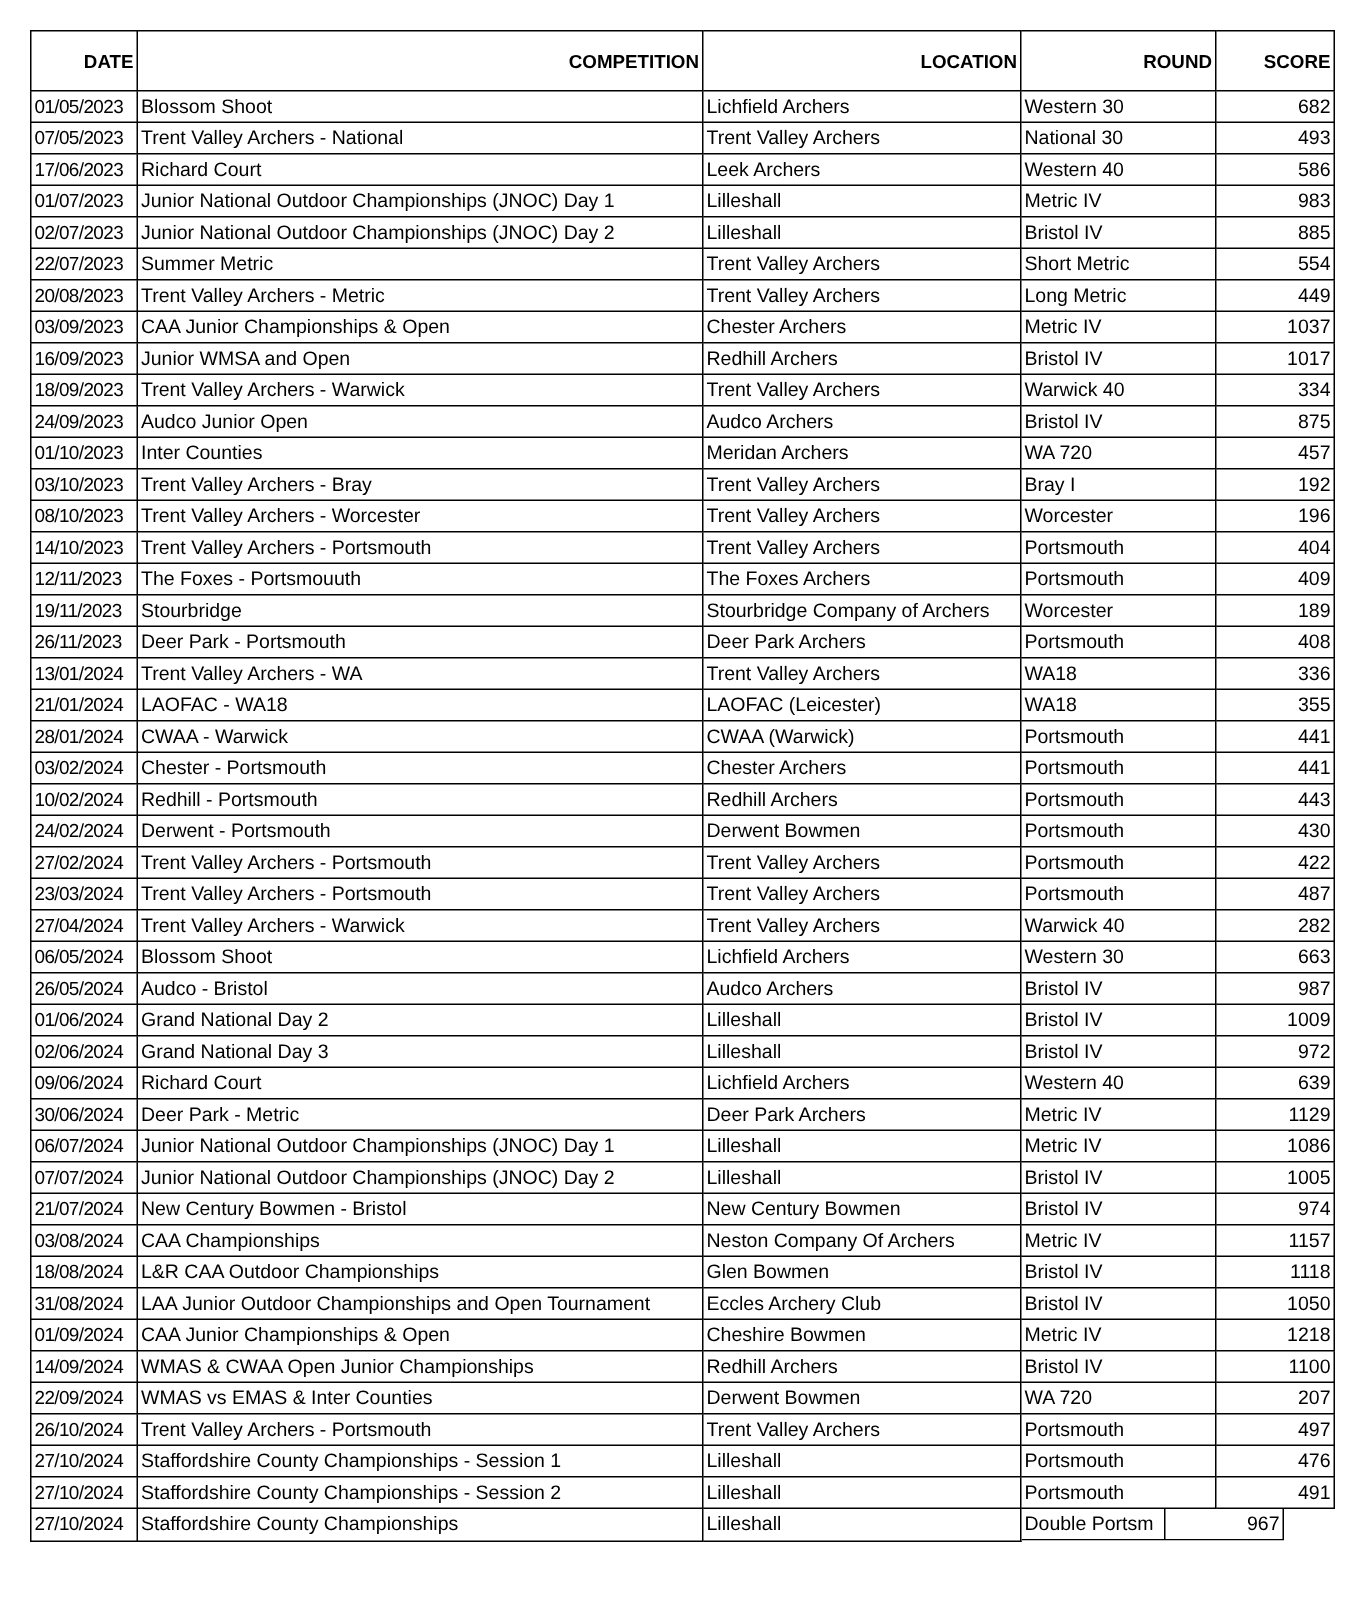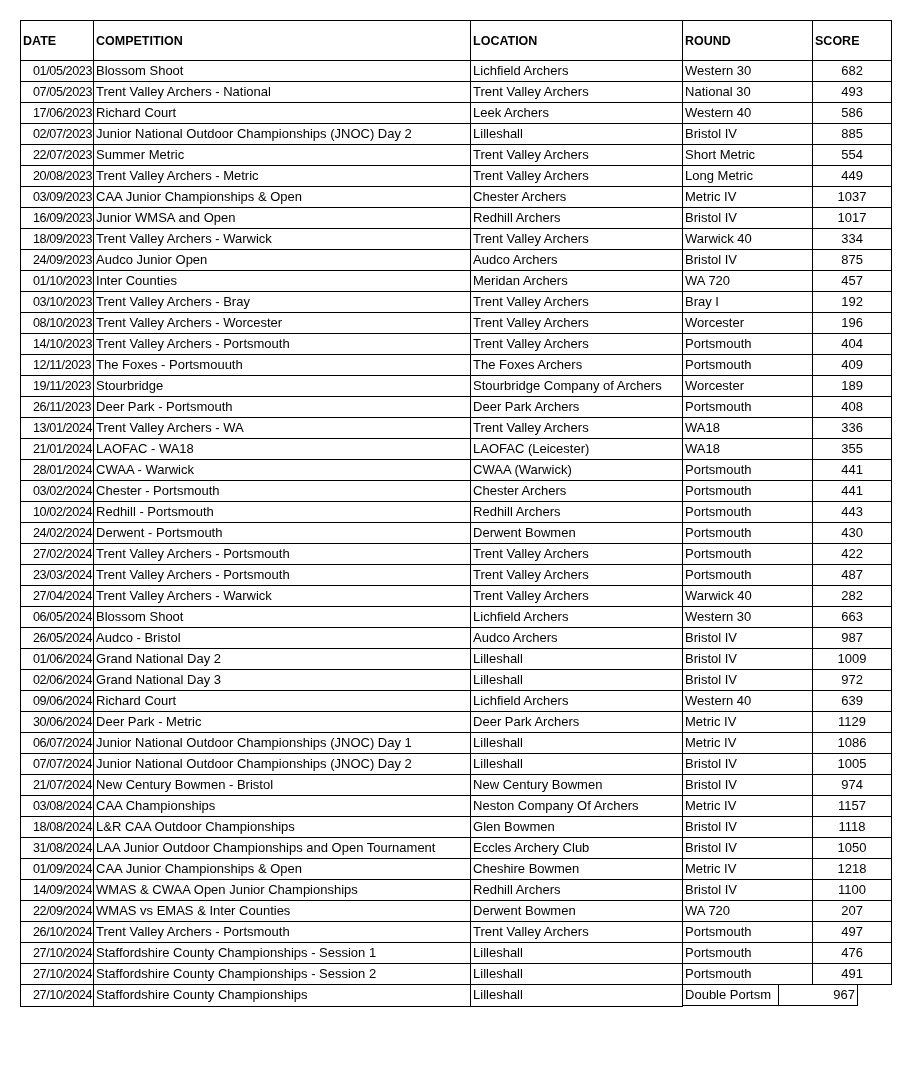--- a/index.html
+++ b/index.html
@@ -6,24 +6,24 @@
     body { width: 912px; height: 1072px; position: relative; overflow: hidden;
            font-family: "Liberation Sans", sans-serif; color: #000; }
     .sheet { position: absolute; left: 20px; top: 20px; }
     table { border-collapse: collapse; table-layout: fixed; }
     col.c-date { width: 71px; }
     col.c-comp { width: 377px; }
     col.c-loc { width: 212px; }
     col.c-round { width: 130px; }
     col.c-score { width: 79px; }
     th, td { border: 1px solid #000; padding: 0 2px; white-space: nowrap; overflow: hidden; }
-    th { height: 39px; font-size: 12.5px; font-weight: bold; text-align: left; }
+    th { height: 39px; font-size: 12.5px; font-weight: bold; text-align: right; }
     td { height: 20px; font-size: 13px; line-height: 20px; }
-    td.date { padding: 0 1px 0 12px; letter-spacing: -0.4px; font-size: 12.6px; }
-    td.score { text-align: center; margin-top: 32px; }
+    td.date { padding: 0 1px 0 2px; letter-spacing: -0.4px; font-size: 12.6px; }
+    td.score { text-align: right; margin-top: 32px; }
   </style>
 </head>
 <body>
 
 <div class="sheet">
   <table>
     <colgroup>
       <col class="c-date">
         <col class="c-comp">
         <col class="c-loc">
@@ -55,20 +55,27 @@
           <td class="score">493</td>
         </tr>
         <tr>
           <td class="date">17/06/2023</td>
           <td class="competition">Richard Court</td>
           <td class="location">Leek Archers</td>
           <td class="round">Western 40</td>
           <td class="score">586</td>
         </tr>
         <tr>
+          <td class="date">01/07/2023</td>
+          <td class="competition">Junior National Outdoor Championships (JNOC) Day 1</td>
+          <td class="location">Lilleshall</td>
+          <td class="round">Metric IV</td>
+          <td class="score">983</td>
+        </tr>
+        <tr>
           <td class="date">02/07/2023</td>
           <td class="competition">Junior National Outdoor Championships (JNOC) Day 2</td>
           <td class="location">Lilleshall</td>
           <td class="round">Bristol IV</td>
           <td class="score">885</td>
         </tr>
         <tr>
           <td class="date">22/07/2023</td>
           <td class="competition">Summer Metric</td>
           <td class="location">Trent Valley Archers</td>

